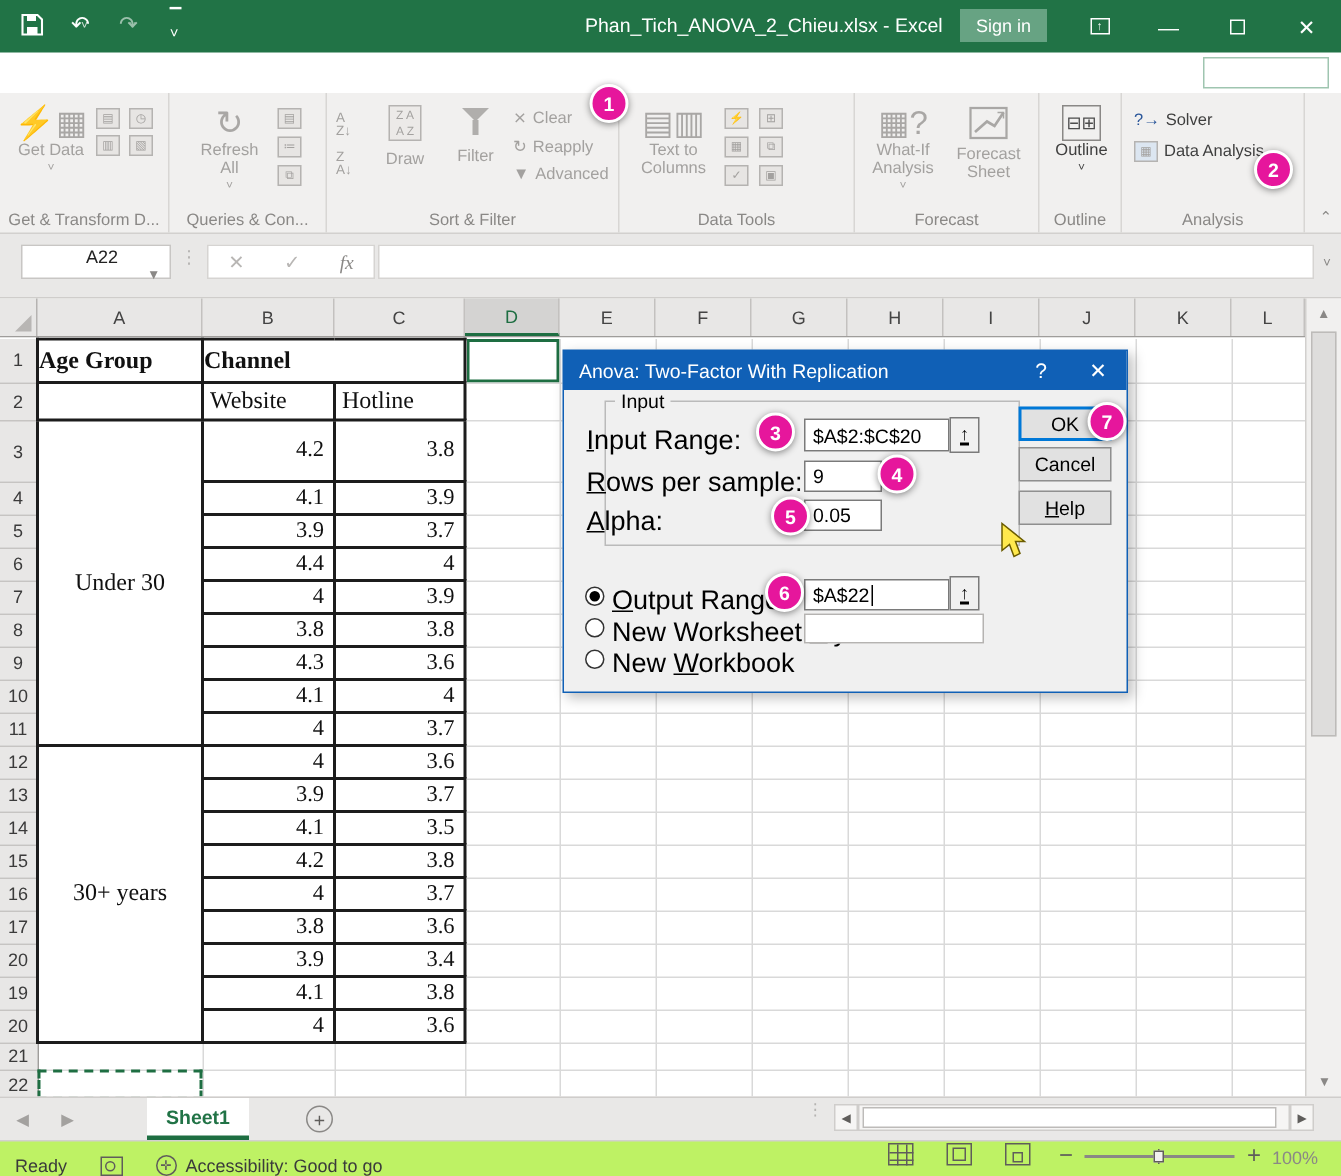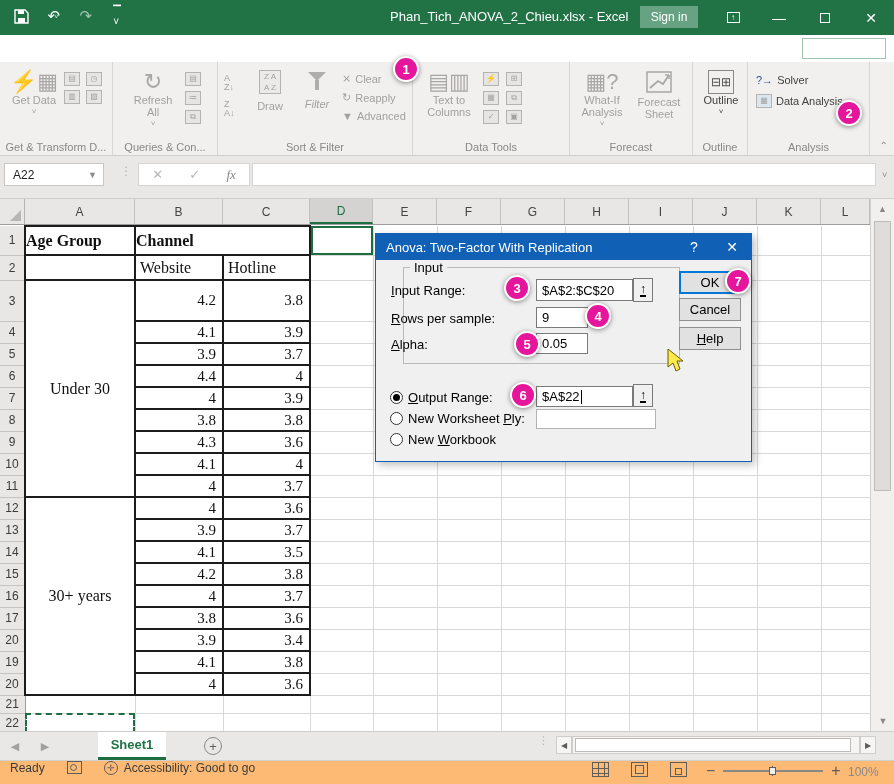--- a/index.html
+++ b/index.html
@@ -86,21 +86,21 @@
   .vsb .thumb { position:absolute; left:3px; top:22px; width:17px; height:270px; background:#dedddc; border:1px solid #bdbbb9; }
   .vsb .arr.bot { position:absolute; bottom:0; }
 
   
   .dialog { left:375px; top:233px; width:377px; height:229px; background:#f0f0f0; border:1px solid #1060b6; box-shadow:3px 3px 8px rgba(0,0,0,.25); font-size:13px; color:#000; }
   .dlg-title { height:26px; background:#1060b6; color:#fff; display:flex; align-items:center; padding-left:10px; font-size:13px; }
   .dlg-ctl { margin-left:auto; display:flex; }
   .dlg-ctl span { width:38px; text-align:center; font-size:14px; }
   .groupbox { position:absolute; border:1px solid #bababa; }
   .grouplab { position:absolute; top:-8px; left:6px; background:#f0f0f0; padding:0 4px; font-size:13px; }
-  .dlab { position:absolute; font-size:13px;text-align:center; }
+  .dlab { position:absolute; font-size:18px;text-align:center; }
   .accel { text-decoration:underline; }
   .dfield { position:absolute; background:#fff; border:1px solid #7a7a7a; font-size:13px; display:flex; align-items:center; padding-left:5px; }
   .rangebtn { position:absolute; width:20px; height:24px; background:#f0f0f0; border:1px solid #7a7a7a; display:flex; align-items:center; justify-content:center; }
   .rangebtn span { font-size:12px; font-weight:bold; border-bottom:2px solid #000; line-height:12px; }
   .caret-i { display:inline-block; width:1px; height:14px; background:#000; margin-left:1px; }
   .radio { position:absolute; width:13px; height:13px; border:1px solid #333; border-radius:50%; background:#fff; }
   .radio.sel:after { content:""; position:absolute; left:2px; top:2px; width:7px; height:7px; background:#000; border-radius:50%; }
   .dbtn { position:absolute; width:62px; height:23px; background:#e1e1e1; border:1px solid #8f8f8f; font-size:13px;
           display:flex; align-items:center; justify-content:center; }
   .dbtn.focus { border:2px solid #0078d7; }
@@ -118,22 +118,22 @@
   .addsheet { margin-left:38px; width:18px; height:18px; border:1px solid #8a8886; border-radius:50%; color:#5f5d5b;
               display:flex; align-items:center; justify-content:center; font-size:13px; }
   .hsb-dots { position:absolute; left:538px; top:738px; color:#b5b3b1; font-size:11px; line-height:5px; }
   .hsb { position:absolute; left:556px; top:736px; width:320px; height:18px; display:flex; align-items:center; }
   .hsb .harr { width:16px; height:18px; border:1px solid #cfcdcb; background:#f6f5f4; color:#5f5d5b; font-size:8px;
                display:flex; align-items:center; justify-content:center; }
   .hsb .htrack { flex:1; height:18px; background:#f6f5f4; border:1px solid #cfcdcb; position:relative; }
   .hsb .hthumb { position:absolute; left:2px; top:1px; height:14px; width:276px; background:#fff; border:1px solid #bdbbb9; }
 
   
-  .statusbar { left:0; top:760px; width:894px; height:24px; background:#fdba74; border-top:1px solid #d2d0ce;
-               display:flex; align-items:flex-start; font-size:12px; color:#3b3b3b; }
+  .statusbar { left:0; top:760px; width:894px; height:24px; background:#bef264; border-top:1px solid #d2d0ce;
+               display:flex; align-items:flex-end; font-size:12px; color:#3b3b3b; }
   .st-ready { margin-left:10px; }
   .st-ic { margin-left:22px; color:#5f5d5b; }
   .macro-ic { width:15px; height:13px; border:1px solid #5f5d5b; position:relative; }
   .macro-ic:after { content:""; position:absolute; left:2px; top:2px; width:5px; height:5px; border:1px solid #5f5d5b; border-radius:50%; }
   .acc-ic { width:14px; height:14px; border:1px solid #5f5d5b; border-radius:50%; font-size:9px; text-align:center; line-height:13px; }
   .views { position:absolute; left:592px; top:762px; display:flex; gap:22px; align-items:center; }
   .view-ic { width:17px; height:15px; border:1px solid #5f5d5b; background:
       linear-gradient(#5f5d5b,#5f5d5b) 0 5px/17px 1px no-repeat,
       linear-gradient(#5f5d5b,#5f5d5b) 0 10px/17px 1px no-repeat,
       linear-gradient(#5f5d5b,#5f5d5b) 5px 0/1px 15px no-repeat,
@@ -246,21 +246,21 @@
     <div class="stack3" style="left:6px; top:12px; gap:8px;">
       <span style="font-size:9px; color:#a3a19f; line-height:9px;">A<br>Z↓</span>
       <span style="font-size:9px; color:#a3a19f; line-height:9px;">Z<br>A↓</span>
     </div>
     <div class="bigbtn" style="left:32px; top:8px; width:40px;">
       <span class="sorticon">Z A<br>A Z</span>
       <span style="margin-top:6px;">Draw</span>
     </div>
     <div class="bigbtn" style="left:78px; top:10px; width:42px;">
       <span class="funnel"></span>
-      <span style="margin-top:17px;font-style:italic;">Filter</span>
+      <span style="margin-top:17px;">Filter</span>
     </div>
     <div class="stack3" style="left:124px; top:10px; gap:6px;">
       <span class="inline-cmd">
           <span>⨯</span>
           <span>Clear</span>
         </span>
       <span class="inline-cmd">
           <span>↻</span>
           <span>Reapply</span>
         </span>
@@ -327,21 +327,21 @@
           <span>Data Analysis</span>
         </span>
     </div>
     <div class="grp-label">Analysis</div>
   </div>
 
   <span class="chev-collapse">⌃</span>
 </div>
 
 <div class="abs fband">
-  <div class="abs namebox" style="left:4px; top:7px;">
+  <div class="abs namebox" style="left:14px; top:7px;flex-direction:column;">
     <span>A22</span>
     <span class="dd">▼</span>
   </div>
   <div class="abs fdots" style="left:120px; top:12px;">⋮</div>
   <div class="abs fbtns" style="left:138px; top:7px;">
     <span>✕</span>
     <span>✓</span>
     <span class="fxi">fx</span>
   </div>
   <div class="abs finput" style="left:252px; top:7px;"><span></span></div>

